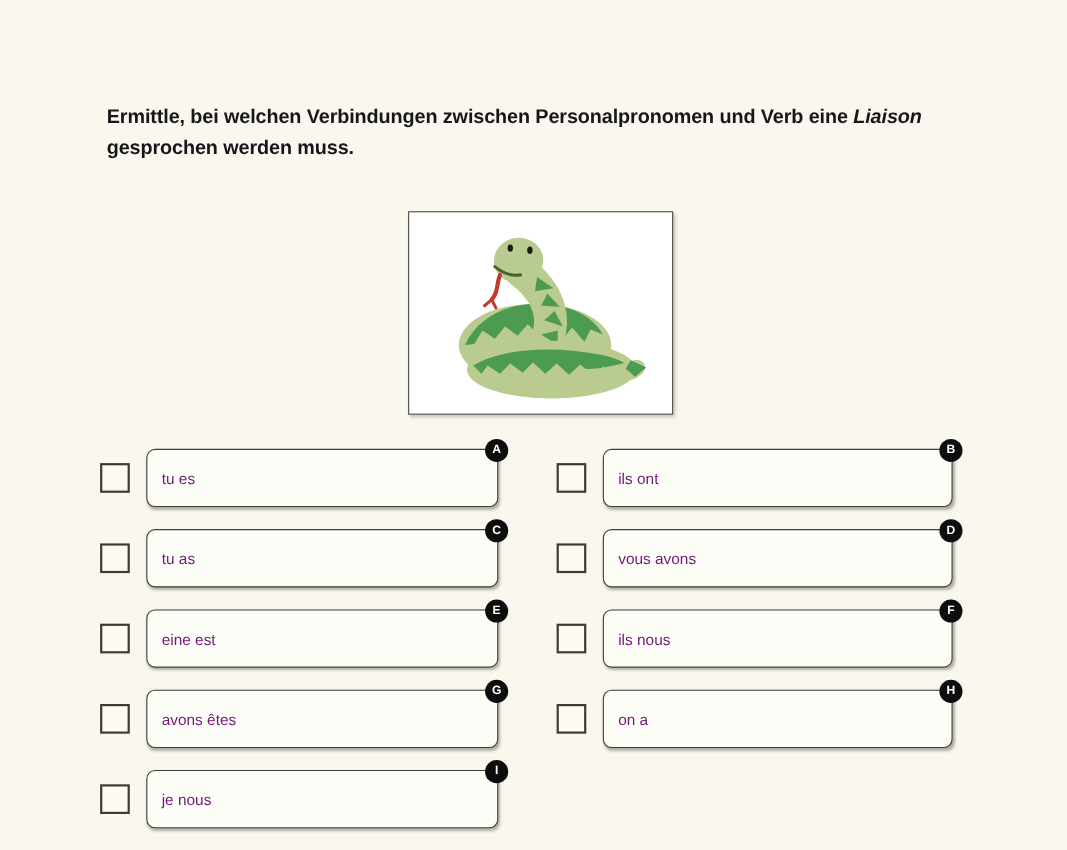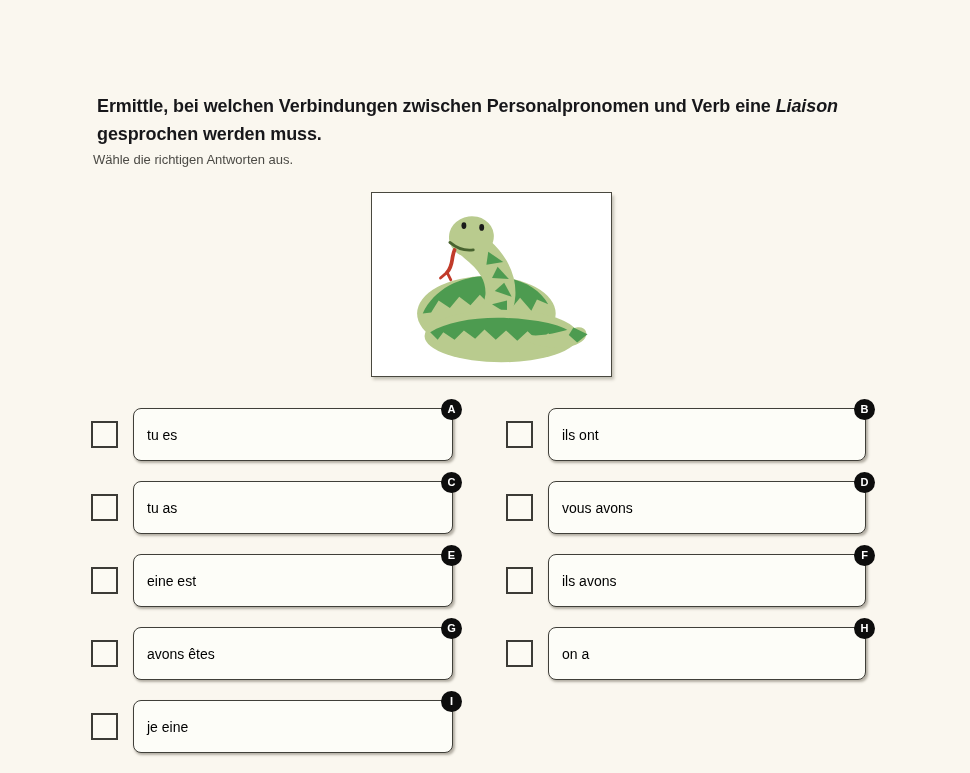--- a/index.html
+++ b/index.html
@@ -53,40 +53,39 @@
     box-sizing:border-box;
     border:1.5px solid #403f39;
     border-radius:8px;
     background:#fdfdf8;
     box-shadow:1.5px 2px 2.5px rgba(90,85,70,0.45);
     display:flex; align-items:center;
     padding-left:13px;
     cursor:pointer;
   }
   .answer-label {
-    font-size:14px; color:#000000;text-align:right;
+    font-size:14px; color:#701a75;text-align:right;
   }
   .badge {
     position:absolute; top:-10px; right:-10px;
     width:21px; height:21px;
     border-radius:50%;
     background:#0d0d0d; color:#ffffff;
     font-size:11px; font-weight:700;
     display:flex; align-items:center; justify-content:center;
     line-height:1;
   }
 </style>
 </head>
 <body>
 
 <div class="stage">
 
   <h1 class="title"><span>Ermittle, bei welchen Verbindungen zwischen Personalpronomen und Verb eine </span><em>Liaison</em><span> gesprochen werden muss.</span></h1>
 
-  <p class="instruction">Wähle die richtigen Antworten aus.</p>
 
   <div class="figure">
     <svg width="206" height="164" viewBox="0 0 220 175" aria-hidden="true">
 
       <ellipse cx="104" cy="118" rx="74" ry="40" fill="#b9cb8e"></ellipse>
 
       <path d="M 36 118 C 48 92 76 78 106 78 C 138 78 160 90 170 108
                L 158 103 L 152 115 L 140 101 L 131 112 L 119 99 L 109 110
                L 97 98 L 87 109 L 75 100 L 65 112 L 53 104 L 45 117 Z" fill="#4d9b50"></path>
 
@@ -158,21 +157,21 @@
       <span class="checkbox" role="checkbox" aria-checked="false"></span>
       <div class="answer-box">
         <span class="answer-label">eine est</span>
         <span class="badge">E</span>
       </div>
     </div>
 
     <div class="option">
       <span class="checkbox" role="checkbox" aria-checked="false"></span>
       <div class="answer-box">
-        <span class="answer-label">ils avons</span>
+        <span class="answer-label">ils nous</span>
         <span class="badge">F</span>
       </div>
     </div>
 
     <div class="option">
       <span class="checkbox" role="checkbox" aria-checked="false"></span>
       <div class="answer-box">
         <span class="answer-label">avons êtes</span>
         <span class="badge">G</span>
       </div>
@@ -182,19 +181,19 @@
       <span class="checkbox" role="checkbox" aria-checked="false"></span>
       <div class="answer-box">
         <span class="answer-label">on a</span>
         <span class="badge">H</span>
       </div>
     </div>
 
     <div class="option">
       <span class="checkbox" role="checkbox" aria-checked="false"></span>
       <div class="answer-box">
-        <span class="answer-label">je eine</span>
+        <span class="answer-label">je nous</span>
         <span class="badge">I</span>
       </div>
     </div>
 
   </div>
 </div>
 
 </body></html>

